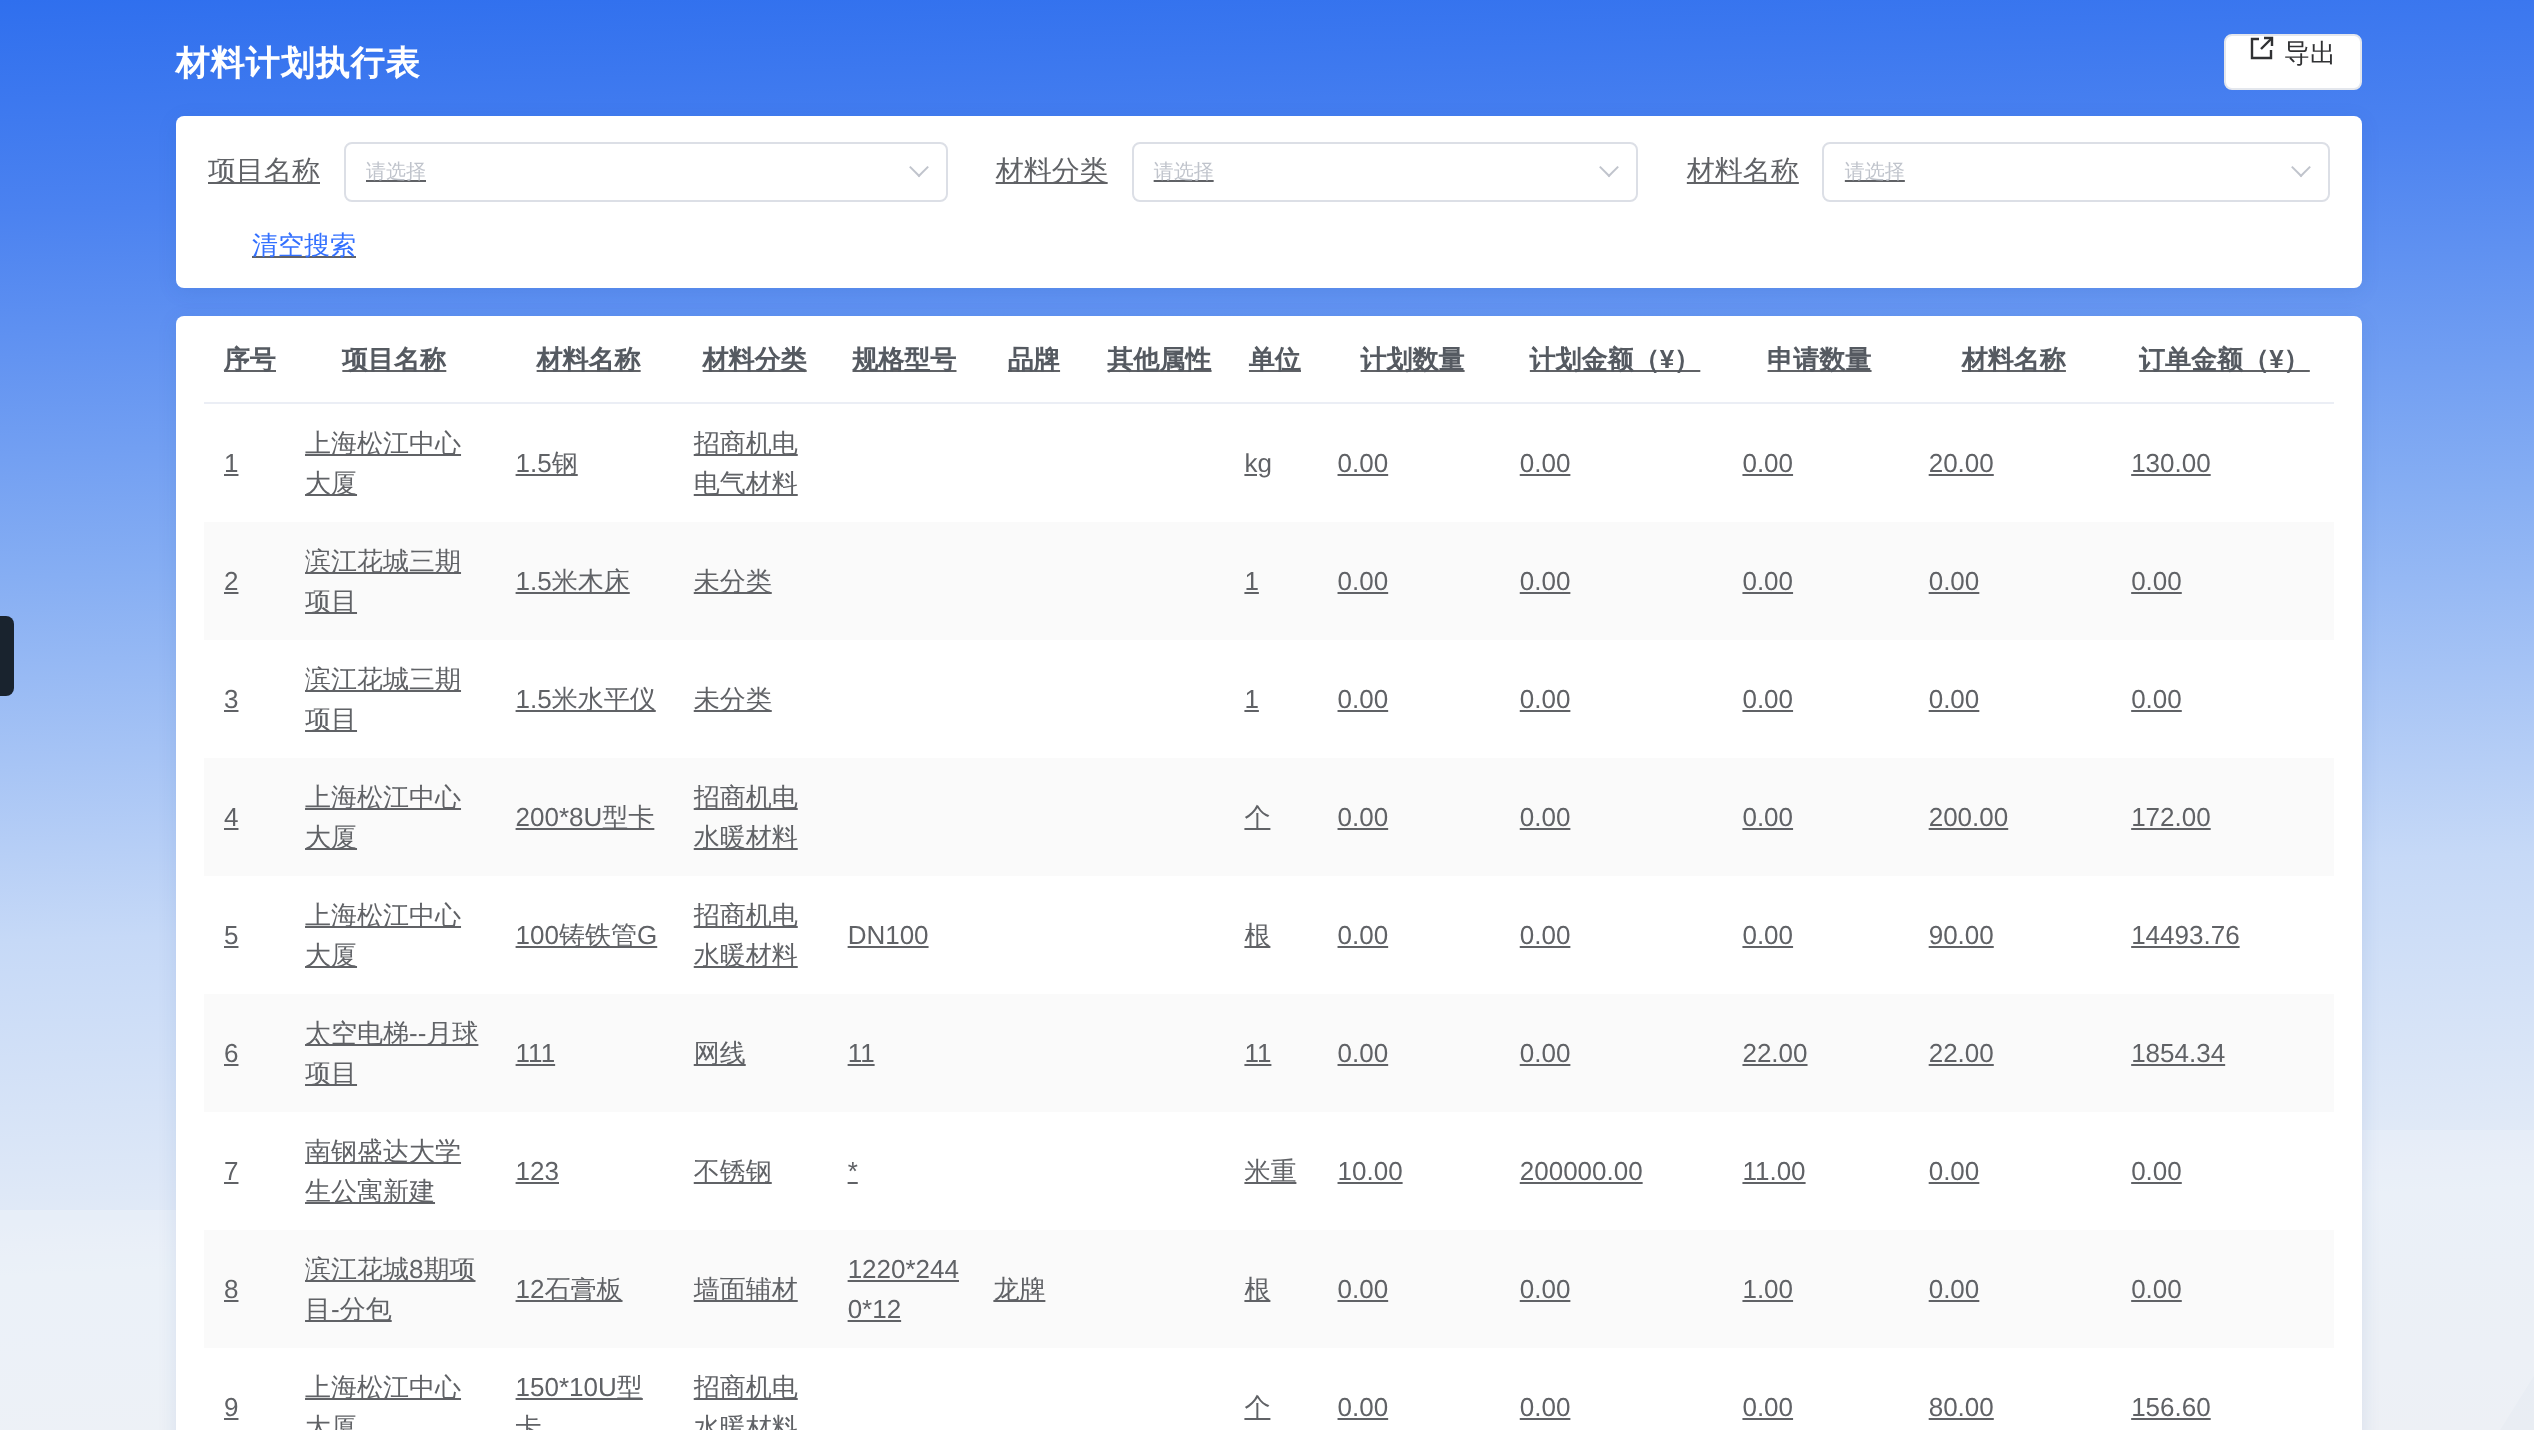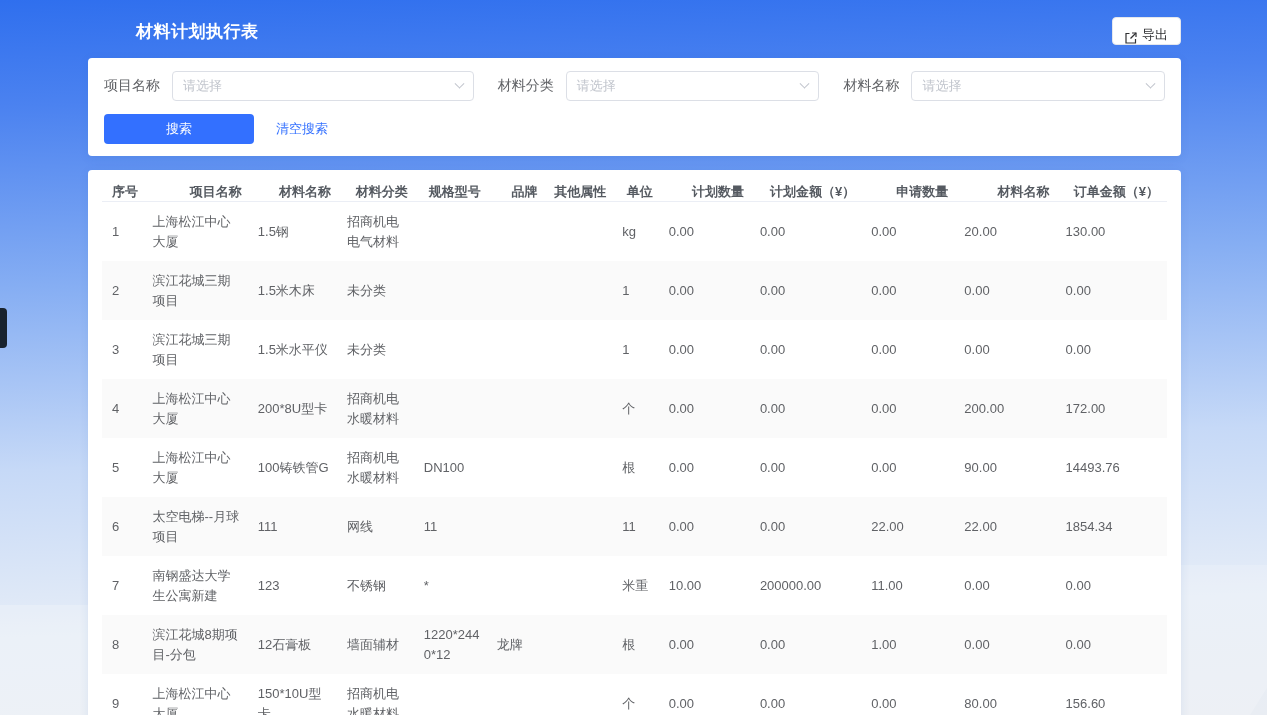--- a/index.html
+++ b/index.html
@@ -16,55 +16,55 @@
   .streak.s3 { right:-30px; bottom:0; width:260px; height:150px; background:rgba(255,255,255,.18); }
 
   .drawer-handle {
     position:absolute; left:0; top:308px; width:7px; height:40px;
     background:#19232e; border-radius:0 4px 4px 0; cursor:pointer;
   }
 
   .page { position:absolute; left:88px; top:14px; width:1093px; }
 
   .page-header { display:flex; align-items:center; justify-content:space-between; height:34px; }
-  .page-title { color:#ffffff; font-size:17px; font-weight:700; letter-spacing:.5px;margin-left:48px; }
+  .page-title { color:#ffffff; font-size:17px; font-weight:700; letter-spacing:.5px; }
   .export-btn {
-    display:inline-flex; align-items:flex-end; gap:5px;
+    display:inline-flex; align-items:flex-start; gap:5px;
     background:#ffffff; color:#303133; font-size:13px;
     border:1px solid #e4e7ed; border-radius:4px; height:28px; padding:0 12px; cursor:pointer;
   }
   .export-btn svg { display:block; }
 
-  .card { background:#ffffff; border-radius:4px; box-shadow:0 2px 10px rgba(31,74,153,.10); }
+  .card { background:#ffffff; border-radius:4px; box-shadow:0 2px 10px rgba(31,74,153,.10);text-decoration:underline; }
 
   .filter-card { margin-top:10px; padding:13px 16px 12px 16px; }
   .filter-row { display:flex; align-items:center; gap:24px; }
   .filter-group { display:flex; align-items:center; flex:1; }
   .filter-group.g0 { flex:1.15; }
   .filter-label { font-size:14px; color:#606266; margin-right:12px; white-space:nowrap; }
   .select {
     flex:1; height:30px; border:1px solid #dcdfe6; border-radius:4px;
     display:flex; align-items:center; justify-content:space-between;
     padding:0 10px; cursor:pointer; background:#fff;
   }
-  .select .placeholder { font-size:13px; color:#c0c4cc; }
+  .select .placeholder { font-size:10px; color:#c0c4cc; }
   .select .chevron { width:7px; height:7px; border-right:1.2px solid #c0c4cc; border-bottom:1.2px solid #c0c4cc; transform:rotate(45deg) translate(-2px,-2px); }
 
   .action-row { display:flex; align-items:center; margin-top:13px; }
   .search-btn {
     width:150px; height:30px; background:#3370ff; border:none; border-radius:4px;
     color:#fff; font-size:13px; cursor:pointer; font-family:inherit;
   }
   .clear-link { margin-left:22px; color:#3370ff; font-size:13px; cursor:pointer; text-decoration:none; }
 
   .table-card { margin-top:14px; padding:0 14px; }
   table { width:100%; border-collapse:collapse; table-layout:fixed; font-size:13px; }
   thead th {
-    text-align:right; font-weight:600; color:#555a61; font-size:13px;
-    padding:13px 8px 0 8px; border-bottom:1px solid #ebeef5; white-space:nowrap; overflow:hidden;
+    text-align:center; font-weight:600; color:#555a61; font-size:13px;
+    padding:13px 8px 12px 8px; border-bottom:1px solid #ebeef5; white-space:nowrap; overflow:hidden;
   }
   tbody td {
     padding:10px 8px; color:#606266; line-height:1.5; word-break:break-all; vertical-align:middle;
   }
   tbody tr { height:49px; }
   tbody tr:nth-child(even) { background:#fafafa; }
   th:first-child, td:first-child { padding-left:10px; }
 </style>
 </head>
 <body>
@@ -109,21 +109,20 @@
         </div>
         <div class="filter-group g2">
           <span class="filter-label">材料名称</span>
           <div class="select">
             <span class="placeholder">请选择</span>
             <span class="chevron"></span>
           </div>
         </div>
       </div>
     <div class="action-row">
-      <button class="search-btn">搜索</button>
       <a class="clear-link">清空搜索</a>
     </div>
   </div>
 
   <div class="card table-card">
     <table>
       <colgroup>
           <col style="width: 42px;">
           <col style="width: 104px;">
           <col style="width: 88px;">

